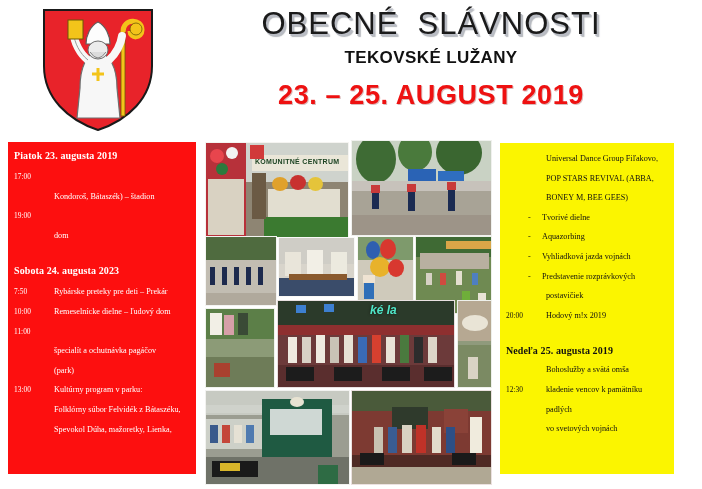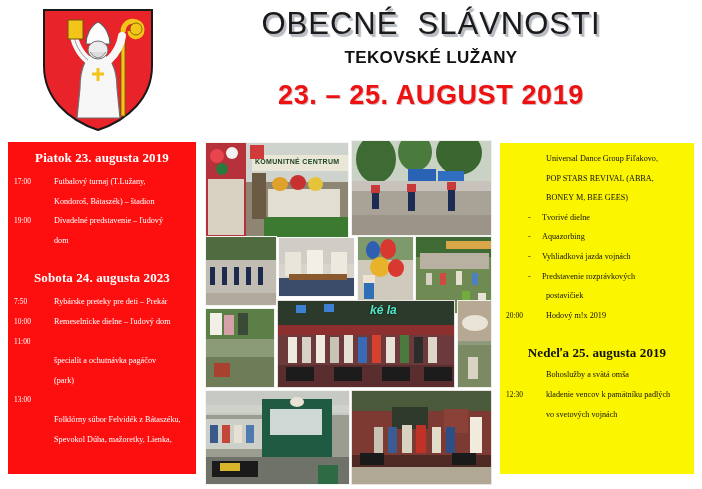--- a/index.html
+++ b/index.html
@@ -31,25 +31,25 @@
     text-shadow:1px 1px 0 rgba(150,60,60,.35);
   }
 
   
   .panel{position:absolute;box-sizing:border-box;}
   .panel-left{
     left:8px;top:142px;width:188px;height:332px;background:#fd0f0f;color:#ffffff;
     padding:6px 6px 4px 6px;
   }
   .panel-right{
-    left:500px;top:143px;width:194px;height:331px;background:#fbf500;color:#111111;
+    left:500px;top:143px;width:174px;height:331px;background:#fbf500;color:#111111;
     padding:6px 6px 4px 6px;
   }
   .day-head{
-    text-align:center;font-weight:bold;font-size:13px;letter-spacing:.1px;
+    font-weight:bold;font-size:10px;letter-spacing:.1px;
     margin:2px 0 6px 0;
   }
   .panel-right .day-head{margin:2px 0 4px 0;}
   .row{display:flex;align-items:flex-start;font-size:8.2px;line-height:19.6px;}
   .row .tm{width:40px;flex:0 0 40px;font-size:7.4px;}
   .row .tx{flex:1 1 auto;}
   .cont{font-size:8.2px;line-height:19.6px;margin-left:40px;}
   .bullet{display:flex;font-size:8.2px;line-height:19.6px;margin-left:22px;}
   .bullet .dash{width:14px;flex:0 0 14px;}
   .bullet .btxt{flex:1 1 auto;}
@@ -107,27 +107,25 @@
     <div class="title-sub">TEKOVSKÉ LUŽANY</div>
     <div class="title-date">23. – 25. AUGUST 2019</div>
   </div>
 
   <div class="panel panel-left">
 
     <div class="day-head">Piatok 23. augusta 2019</div>
 
     <div class="row">
       <div class="tm">17:00</div>
-      <div class="tx">Futbalový turnaj (T.Lužany,</div>
     </div>
     <div class="cont">Kondoroš, Bátaszék) – štadion</div>
 
     <div class="row">
       <div class="tm">19:00</div>
-      <div class="tx">Divadelné predstavenie – ľudový</div>
     </div>
     <div class="cont">dom</div>
 
     <div class="spacer-lg"></div>
 
     <div class="day-head">Sobota 24. augusta 2023</div>
 
     <div class="row">
       <div class="tm">7:50</div>
       <div class="tx">Rybárske preteky pre deti – Prekár</div>
@@ -139,20 +137,21 @@
     </div>
 
     <div class="row">
       <div class="tm">11:00</div>
     </div>
     <div class="cont">špecialít a ochutnávka pagáčov</div>
     <div class="cont">(park)</div>
 
     <div class="row">
       <div class="tm">13:00</div>
+      <div class="tx">Kultúrny program v parku:</div>
     </div>
     <div class="cont">Folklórny súbor Felvidék z Bátaszéku,</div>
     <div class="cont">Spevokol Dúha, mažoretky, Lienka,</div>
   </div>
 
   <div class="panel panel-right">
 
     <div class="cont">Universal Dance Group Fiľakovo,</div>
     <div class="cont">POP STARS REVIVAL (ABBA,</div>
     <div class="cont">BONEY M, BEE GEES)</div>

